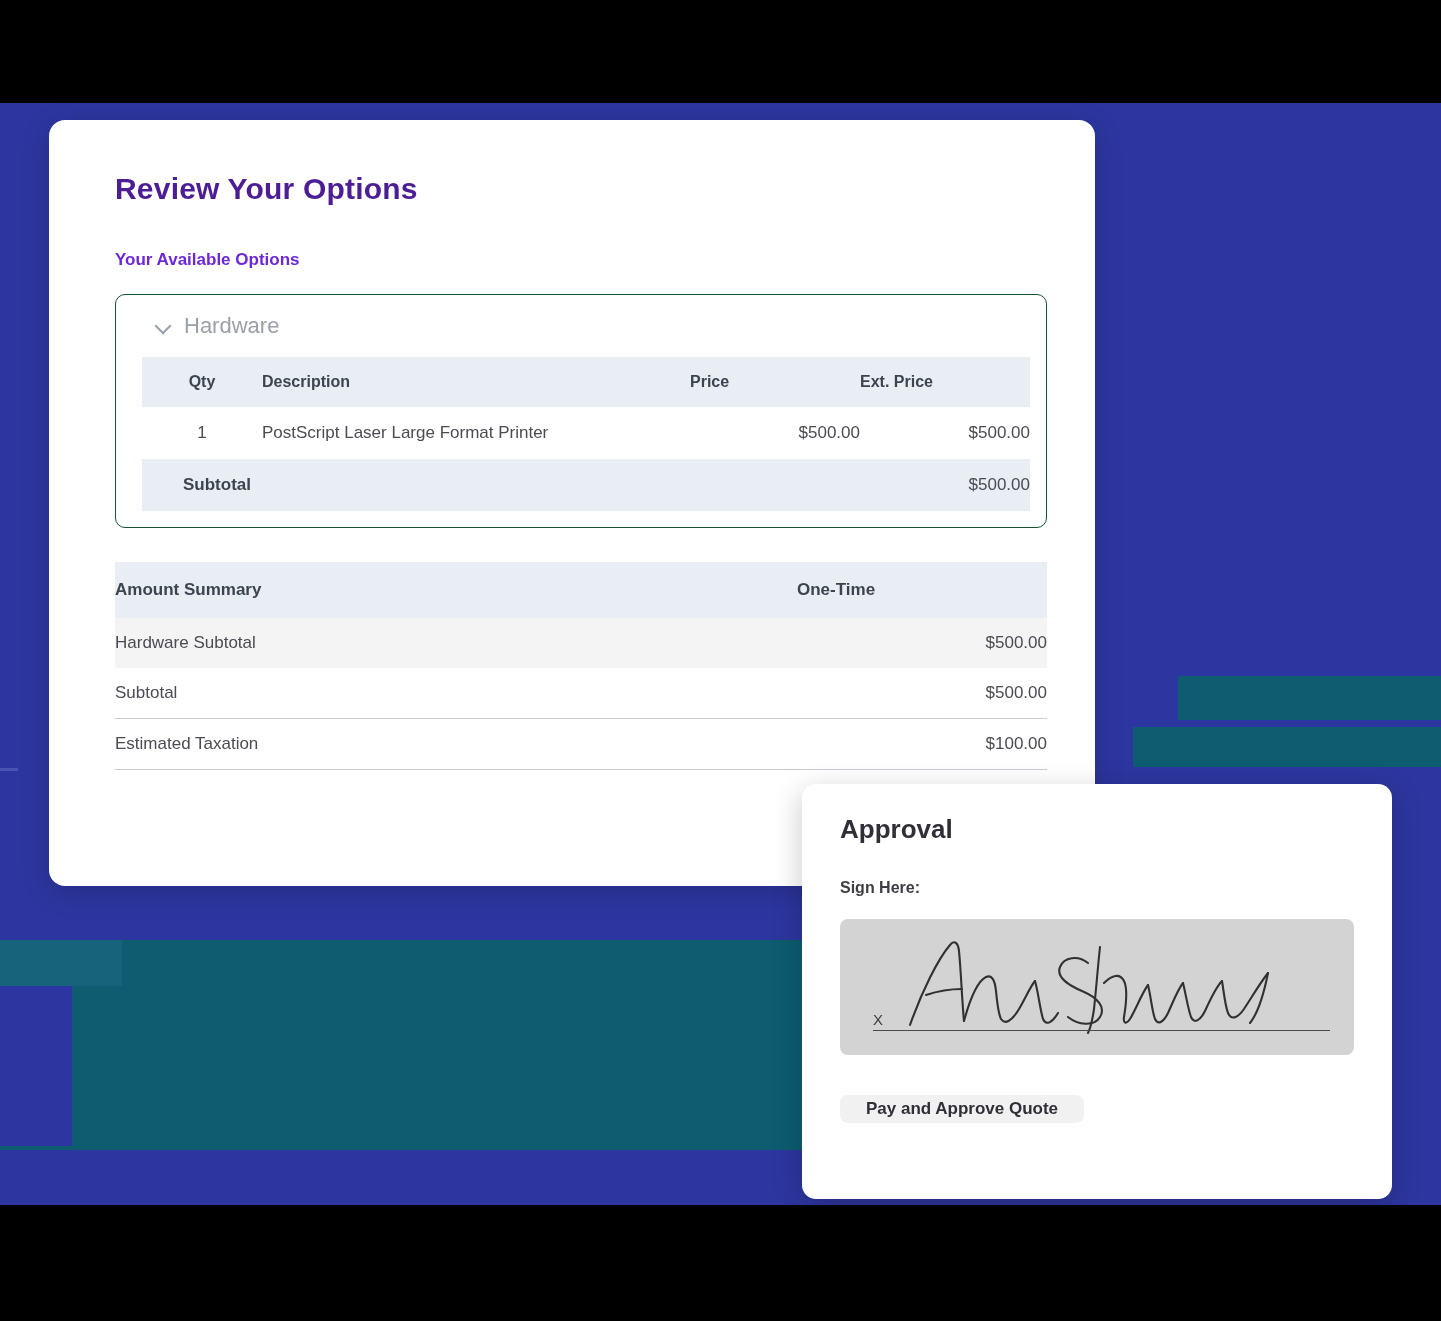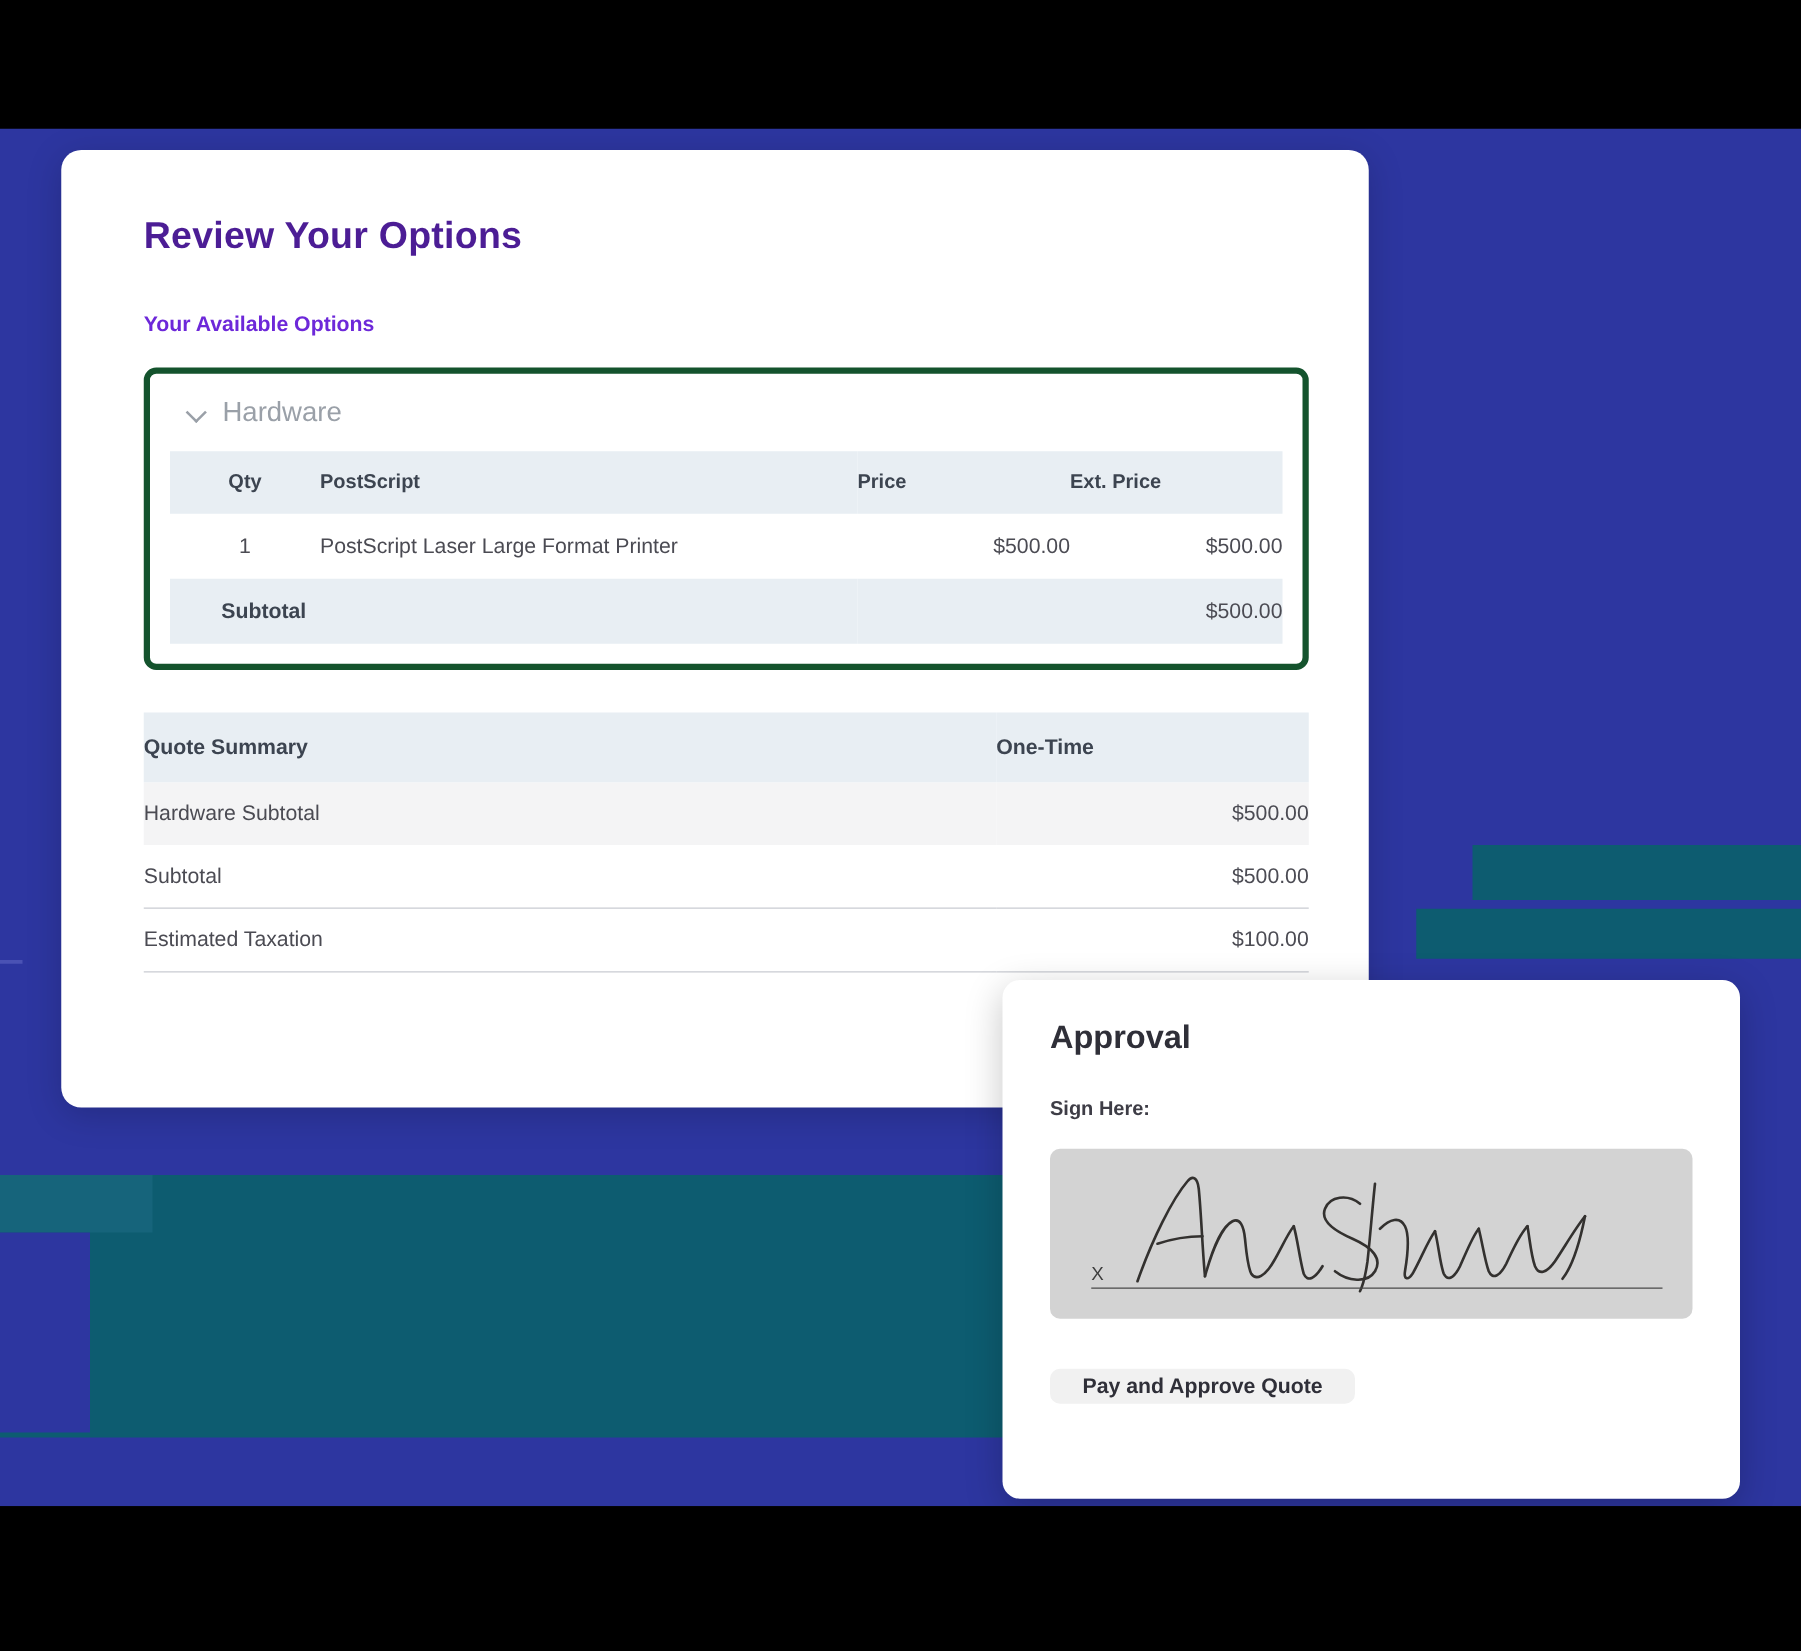--- a/index.html
+++ b/index.html
@@ -116,23 +116,23 @@
     margin: 0 0 44px 0;
   }
   .section-label {
     font-size: 17px;
     font-weight: bold;
     color: #6d28d9;
     margin: 4px 0 24px 0;
   }
 
   .options-box {
-    border: 5px solid #14532d;
+    border: 1px solid #14532d;
     border-radius: 10px;
-    padding: 18px 16px 16px 16px;
+    padding: 18px 16px 16px 26px;
     margin-bottom: 34px;
   }
   .group-header {
     display: flex;
     align-items: center;
     gap: 12px;
     padding: 0 0 18px 14px;
   }
   .chevron {
     width: 16px;
@@ -311,21 +311,21 @@
 
         <div class="group-header">
           <span class="chevron"></span>
           <span class="group-title">Hardware</span>
         </div>
 
         <table class="line-table">
           <thead>
             <tr>
               <th class="col-qty">Qty</th>
-              <th class="col-desc">PostScript</th>
+              <th class="col-desc">Description</th>
               <th class="col-price">Price</th>
               <th class="col-ext">Ext. Price</th>
             </tr>
           </thead>
           <tbody>
             <tr>
               <td class="col-qty">1</td>
               <td class="col-desc">PostScript Laser Large Format Printer</td>
               <td class="col-price">$500.00</td>
               <td class="col-ext">$500.00</td>
@@ -336,21 +336,21 @@
               <td class="col-price"></td>
               <td class="col-ext">$500.00</td>
             </tr>
           </tbody>
         </table>
       </div>
 
       <table class="summary-table">
         <thead>
           <tr>
-            <th class="sum-label">Quote Summary</th>
+            <th class="sum-label">Amount Summary</th>
             <th class="sum-value">One-Time</th>
           </tr>
         </thead>
         <tbody>
           <tr class="alt">
             <td class="sum-label">Hardware Subtotal</td>
             <td class="sum-value">$500.00</td>
           </tr>
           <tr class="ruled">
             <td class="sum-label">Subtotal</td>

